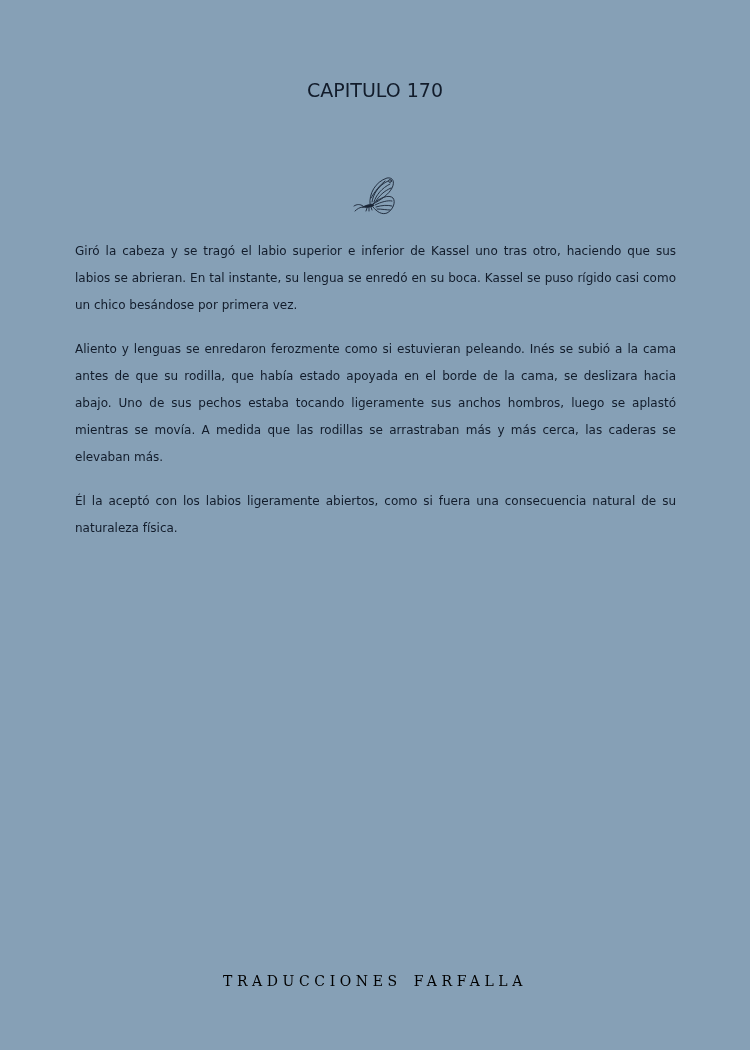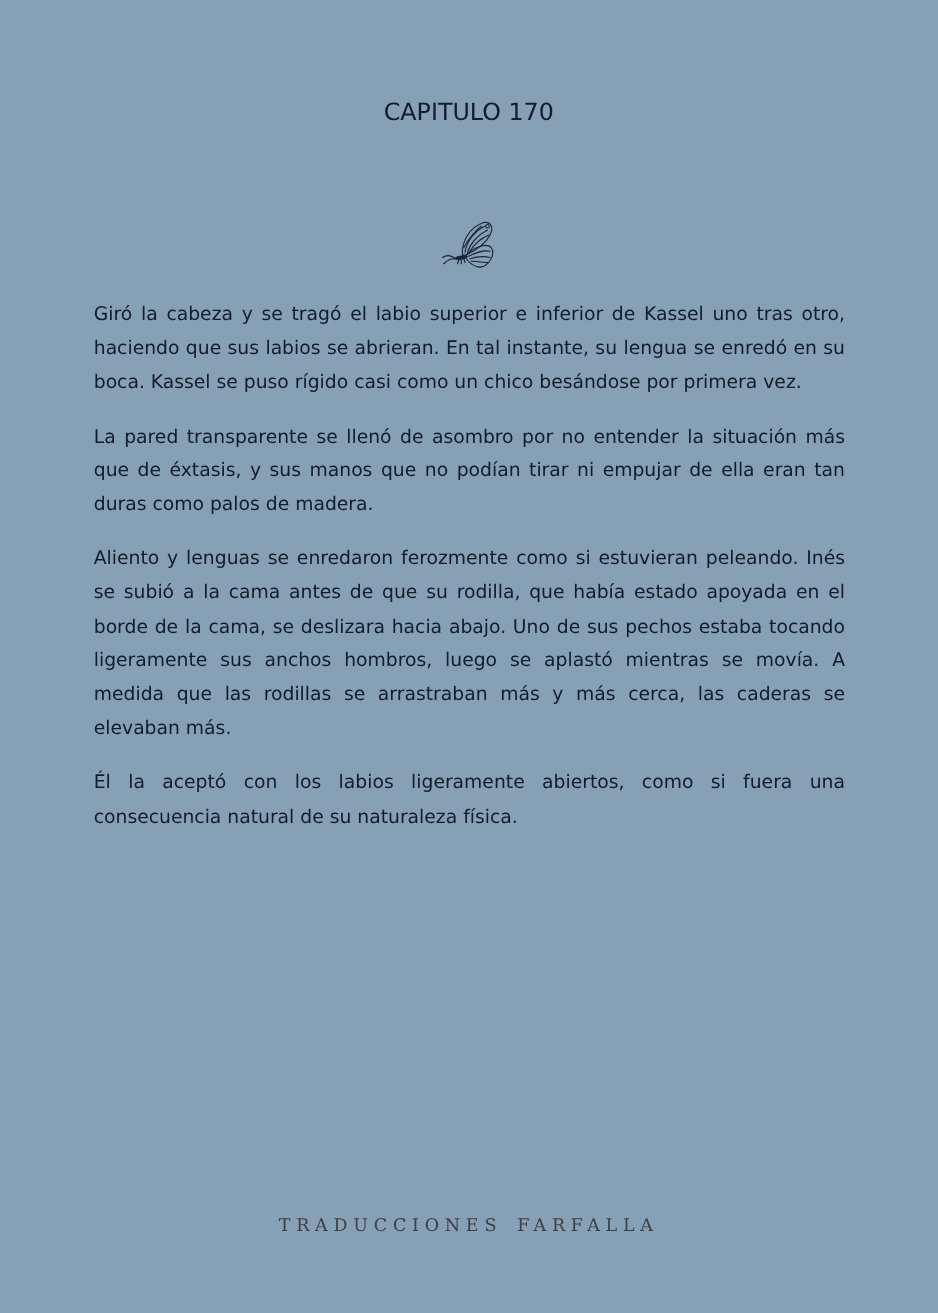--- a/index.html
+++ b/index.html
@@ -49,38 +49,38 @@
       left: 351px;
       width: 46px;
       height: 42px;
     }
     .body-text {
       position: absolute;
       top: 238px;
       left: 75px;
       width: 601px;
       font-family: "DejaVu Sans", sans-serif;
-      font-size: 15px;
+      font-size: 12px;
       line-height: 27.2px;
       text-align: justify;
     }
     .body-text p {
       margin: 0 0 16px 0;
       hyphens: none;
     }
     .footer {
       position: absolute;
       top: 973px;
       left: 0;
       width: 750px;
       text-align: center;
       font-family: "DejaVu Serif", serif;
       font-size: 14px;
       letter-spacing: 4.6px;
-      color: #404040;
+      color: #000000;
     }
     .footer span.gap {
       display: inline-block;
       width: 12px;
     }
   </style>
 </head>
 <body>
 
 <div class="page">
@@ -108,21 +108,20 @@
       <path d="M12 33 C9 33, 6 35, 4 37"></path>
 
       <path d="M16 34 L15 37"></path>
       <path d="M18 34 L18 37"></path>
       <path d="M20 33 L21 36"></path>
     </svg>
   </div>
 
   <div class="body-text">
     <p>Giró la cabeza y se tragó el labio superior e inferior de Kassel uno tras otro, haciendo que sus labios se abrieran. En tal instante, su lengua se enredó en su boca. Kassel se puso rígido casi como un chico besándose por primera vez.</p>
-    <p>La pared transparente se llenó de asombro por no entender la situación más que de éxtasis, y sus manos que no podían tirar ni empujar de ella eran tan duras como palos de madera.</p>
     <p>Aliento y lenguas se enredaron ferozmente como si estuvieran peleando. Inés se subió a la cama antes de que su rodilla, que había estado apoyada en el borde de la cama, se deslizara hacia abajo. Uno de sus pechos estaba tocando ligeramente sus anchos hombros, luego se aplastó mientras se movía. A medida que las rodillas se arrastraban más y más cerca, las caderas se elevaban más.</p>
     <p>Él la aceptó con los labios ligeramente abiertos, como si fuera una consecuencia natural de su naturaleza física.</p>
   </div>
 
   <div class="footer">
     <span>TRADUCCIONES</span><span class="gap"></span><span>FARFALLA</span>
   </div>
 
 </div>
 

